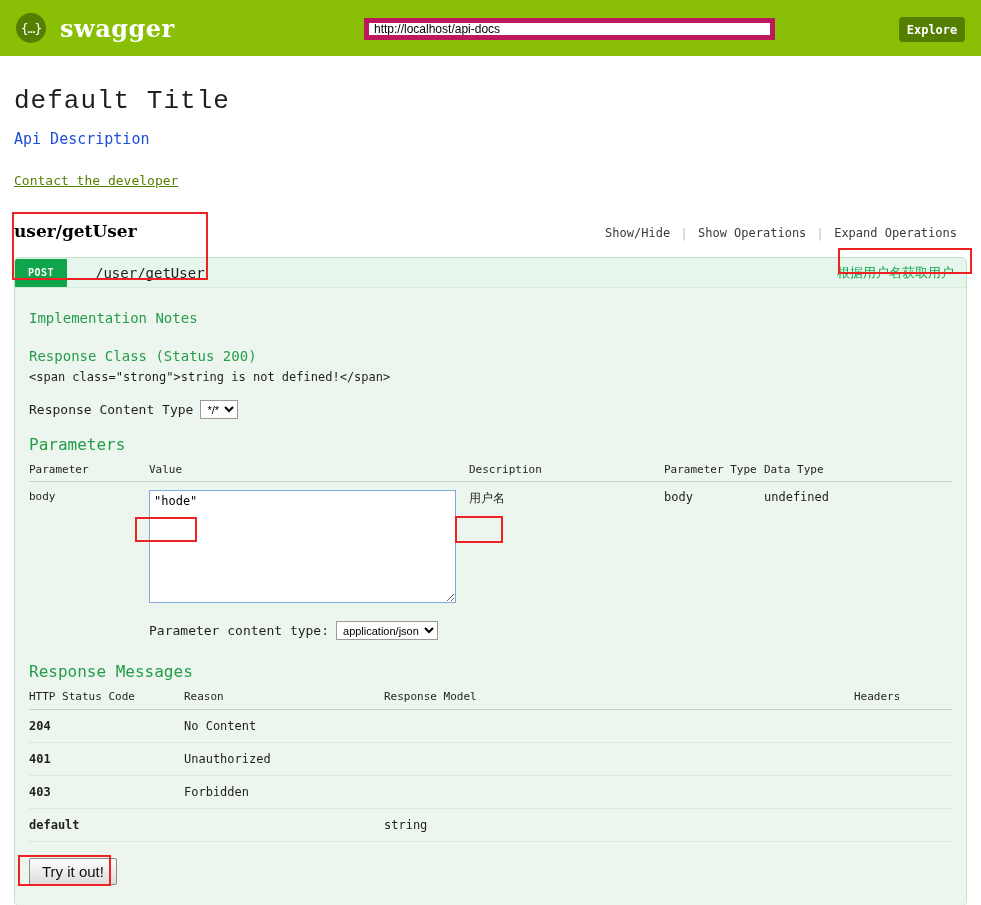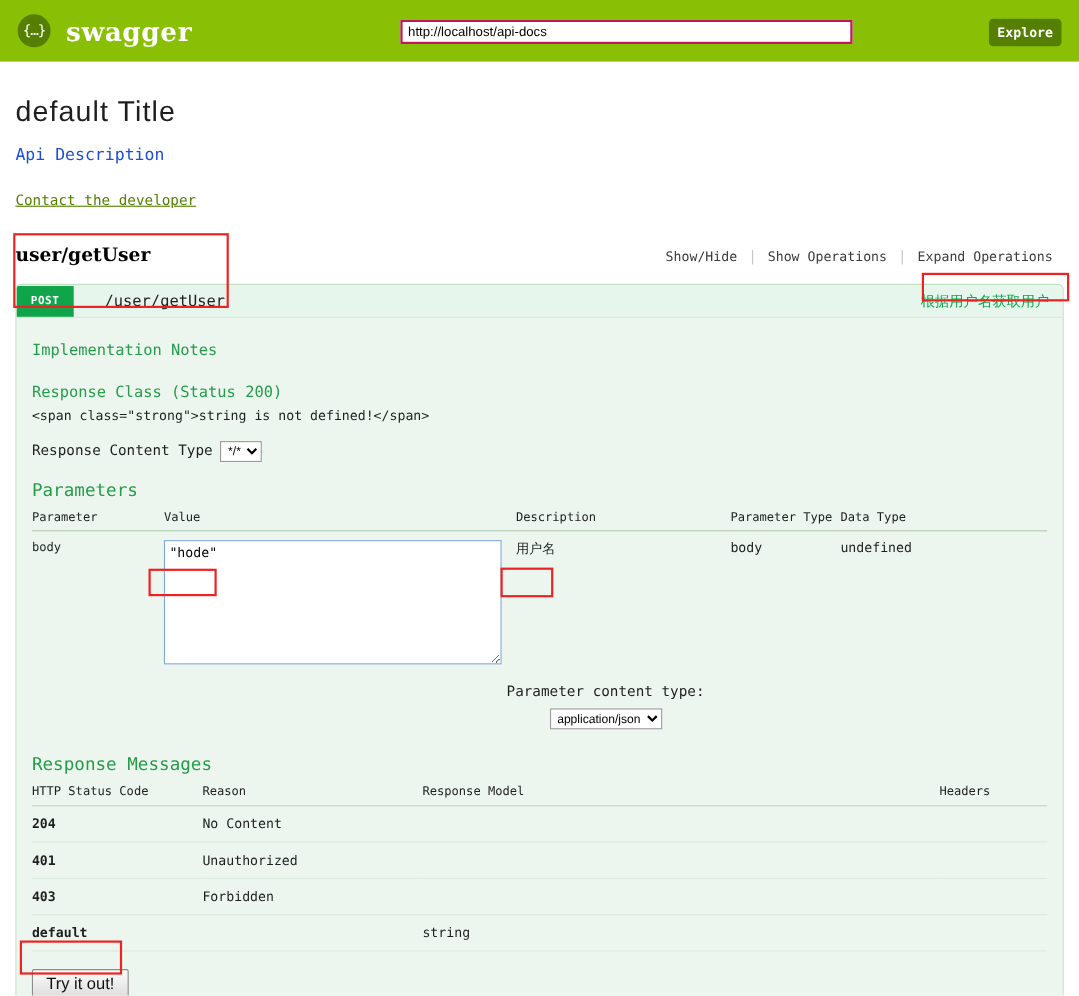--- a/index.html
+++ b/index.html
@@ -43,21 +43,21 @@
     font-family: "DejaVu Serif", "Liberation Serif", serif;
     font-weight: bold;
     letter-spacing: 0.5px;
   }
   #url-input {
     position: absolute;
     left: 364px;
     top: 18px;
     width: 411px;
     height: 22px;
-    border: 2px solid #be185d;
+    border: 5px solid #be185d;
     background: #ffffff;
     font-family: "Liberation Sans", sans-serif;
     font-size: 12px;
     color: #000000;
     padding: 2px 5px;
     outline: none;
   }
   #explore-btn {
     position: absolute;
     left: 899px;
@@ -74,21 +74,21 @@
     cursor: pointer;
     line-height: 1;
   }
 
   
   #info {
     padding: 30px 14px 0 14px;
   }
   #api-title {
     font-size: 26px;
-    font-family: Liberation Sans, sans-serif;
+    font-family: Liberation Mono, monospace;
     color: #1f1f1f;
     margin: 0 0 14px 0;
     font-weight: normal;
     letter-spacing: 1px;
   }
   #api-desc {
     font-size: 15px;
     color: #1d4ed8;
     margin: 0 0 22px 0;
   }
@@ -266,21 +266,20 @@
   .ptype-cell { font-size: 12px; }
   .dtype-cell { font-size: 12px; }
 
   #param-ctype-row {
     display: flex;
     align-items: center;
     gap: 7px;
     margin: 10px 0 0 120px;
     font-size: 13px;
     color: #1f1f1f;
-    flex-direction: column;
   }
 
   #resp-msgs { margin-top: 22px; }
   #resp-table thead th { border-bottom: 1px solid #bcd6bf; padding-bottom: 6px; }
   #resp-table tbody tr { border-bottom: 1px solid #dbe9dd; }
   #resp-table tbody td { padding: 9px 0; font-size: 12px; }
   #resp-table tbody td.code { font-weight: bold; }
   .col-code   { width: 155px; }
   .col-reason { width: 200px; }
   .col-model  { width: 470px; }

